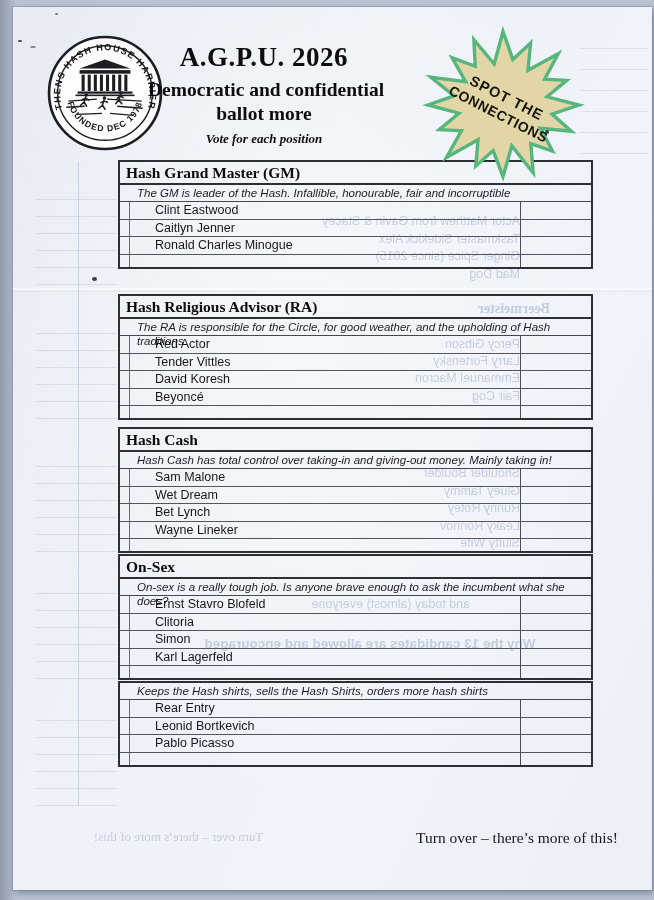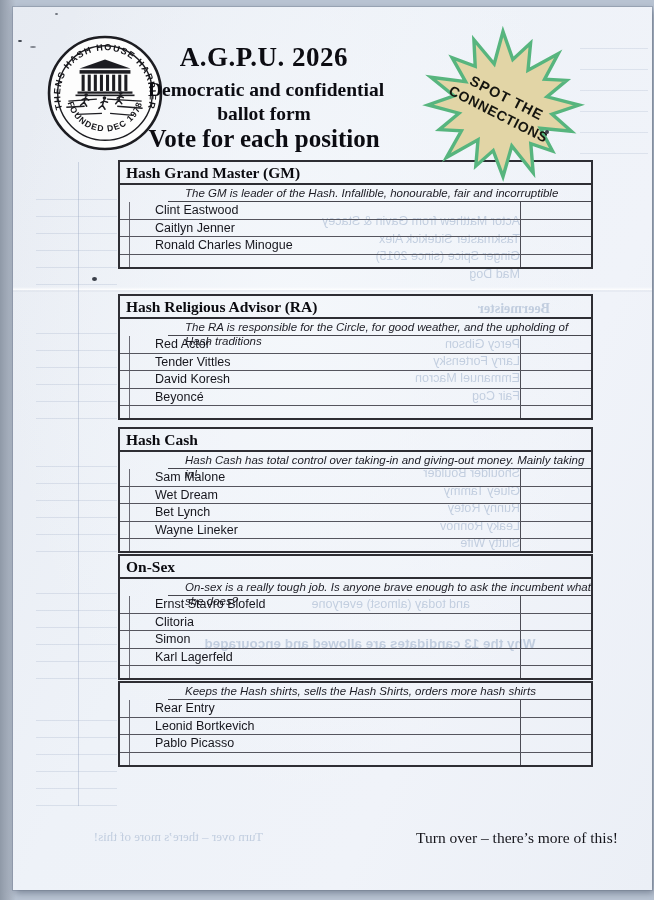--- a/index.html
+++ b/index.html
@@ -18,31 +18,31 @@
   .fold{position:absolute;left:13px;top:287px;width:639px;height:5px;z-index:1;
     background:linear-gradient(to bottom,rgba(255,255,255,.0),rgba(255,255,255,.75) 50%,rgba(170,180,200,.25) 80%,rgba(255,255,255,0));}
 
   
   .logo{position:absolute;left:46px;top:34px;width:118px;height:118px;z-index:2;}
   .titleblock{position:absolute;left:148px;top:42px;width:232px;z-index:2;text-align:center;
     color:#0c0c12;font-family:"Liberation Serif",serif;}
   .t-main{font-size:27px;font-weight:bold;letter-spacing:.5px;white-space:nowrap;}
   .t-sub{font-size:19.5px;font-weight:bold;line-height:24px;white-space:nowrap;margin-top:5px;}
   .t-sub2{font-size:19.5px;font-weight:bold;line-height:24px;white-space:nowrap;}
-  .t-vote{font-size:25px;font-weight:bold;line-height:25px;white-space:nowrap;}
+  .t-vote{font-size:13px;font-weight:bold;font-style:italic;line-height:25px;white-space:nowrap;}
   .badge{position:absolute;left:418px;top:25px;width:170px;height:160px;z-index:3;}
   .badge text{font-family:"Liberation Sans",sans-serif;font-weight:bold;fill:#15150f;}
 
   
   .ballot-table{position:absolute;left:118px;width:475px;z-index:2;
     border:2px solid #2e2e34;box-sizing:border-box;}
   .tbl-title{height:20px;padding:1px 0 0 6px;border-bottom:2px solid #2e2e34;
     font-family:Liberation Serif, serif;font-weight:bold;font-size:15.5px;color:#0b0b10;line-height:20px;}
   .tbl-desc{height:15px;padding:1px 0 0 17px;border-bottom:1px solid #46464e;
-    font-style:italic;font-size:11.5px;color:#1c1c24;line-height:14px;margin-left:48px;}
+    font-style:italic;font-size:11.5px;color:#1c1c24;line-height:14px;}
   .tbl-row{display:flex;height:16.5px;border-bottom:1px solid #55555e;}
   .tbl-row.last{height:12px;border-bottom:none;}
   .cell-stub{width:9px;border-right:1px solid #6a6a74;}
   .cell-name{flex:1;padding:1px 0 9px 25px;font-size:12.5px;color:#16161d;line-height:15px;}
   .cell-vote{width:70px;border-left:1px solid #4c4c55;}
 
   
   .footnote{position:absolute;left:392px;top:829px;width:250px;z-index:2;text-align:center;
     font-family:"Liberation Serif",serif;font-size:15.5px;color:#15151b;}
 
@@ -125,21 +125,21 @@
       <g transform="translate(70,63)">
           <circle cx="3.5" cy="-5" r="1.8" fill="#1d1d22" stroke="none"></circle>
           <path d="M3,-3 L1.5,2 M1.5,2 L-1.5,5.5 M1.5,2 L4.5,5.5 M3,-2 L6,-0.5 M3,-2 L0,0"></path>
         </g>
     </g>
   </svg>
 
   <div class="titleblock">
     <div class="t-main">A.G.P.U. 2026</div>
     <div class="t-sub">Democratic and confidential</div>
-    <div class="t-sub2">ballot form</div>
+    <div class="t-sub2">ballot more</div>
     <div class="t-vote">Vote for each position</div>
   </div>
 
   <svg class="badge" viewBox="0 0 170 160">
     <polygon id="star-poly" stroke="#57b57e" stroke-width="3.4" stroke-linejoin="miter" points="85.0,6.5 94.8,34.4 112.6,18.1 110.0,45.2 140.2,28.7 126.6,54.2 148.7,55.4 129.1,71.8 161.0,80.0 134.0,89.1 153.4,106.3 122.4,103.3 134.5,126.0 112.8,118.7 115.2,147.9 93.8,121.0 85.0,151.6 75.2,125.6 57.8,141.0 60.0,114.8 28.4,132.6 43.4,105.8 21.3,104.6 40.9,88.2 10.0,80.0 36.0,70.9 12.9,52.2 47.6,56.7 34.1,32.7 57.2,41.3 55.9,14.7 76.2,39.0" fill="#e2d5a6"></polygon>
     <g transform="rotate(27 85 80)">
       <text x="85" y="77" text-anchor="middle" font-size="14.5" letter-spacing="1">SPOT THE</text>
       <text x="85" y="95" text-anchor="middle" font-size="14" letter-spacing=".5">CONNECTIONS</text>
     </g>
   </svg>

